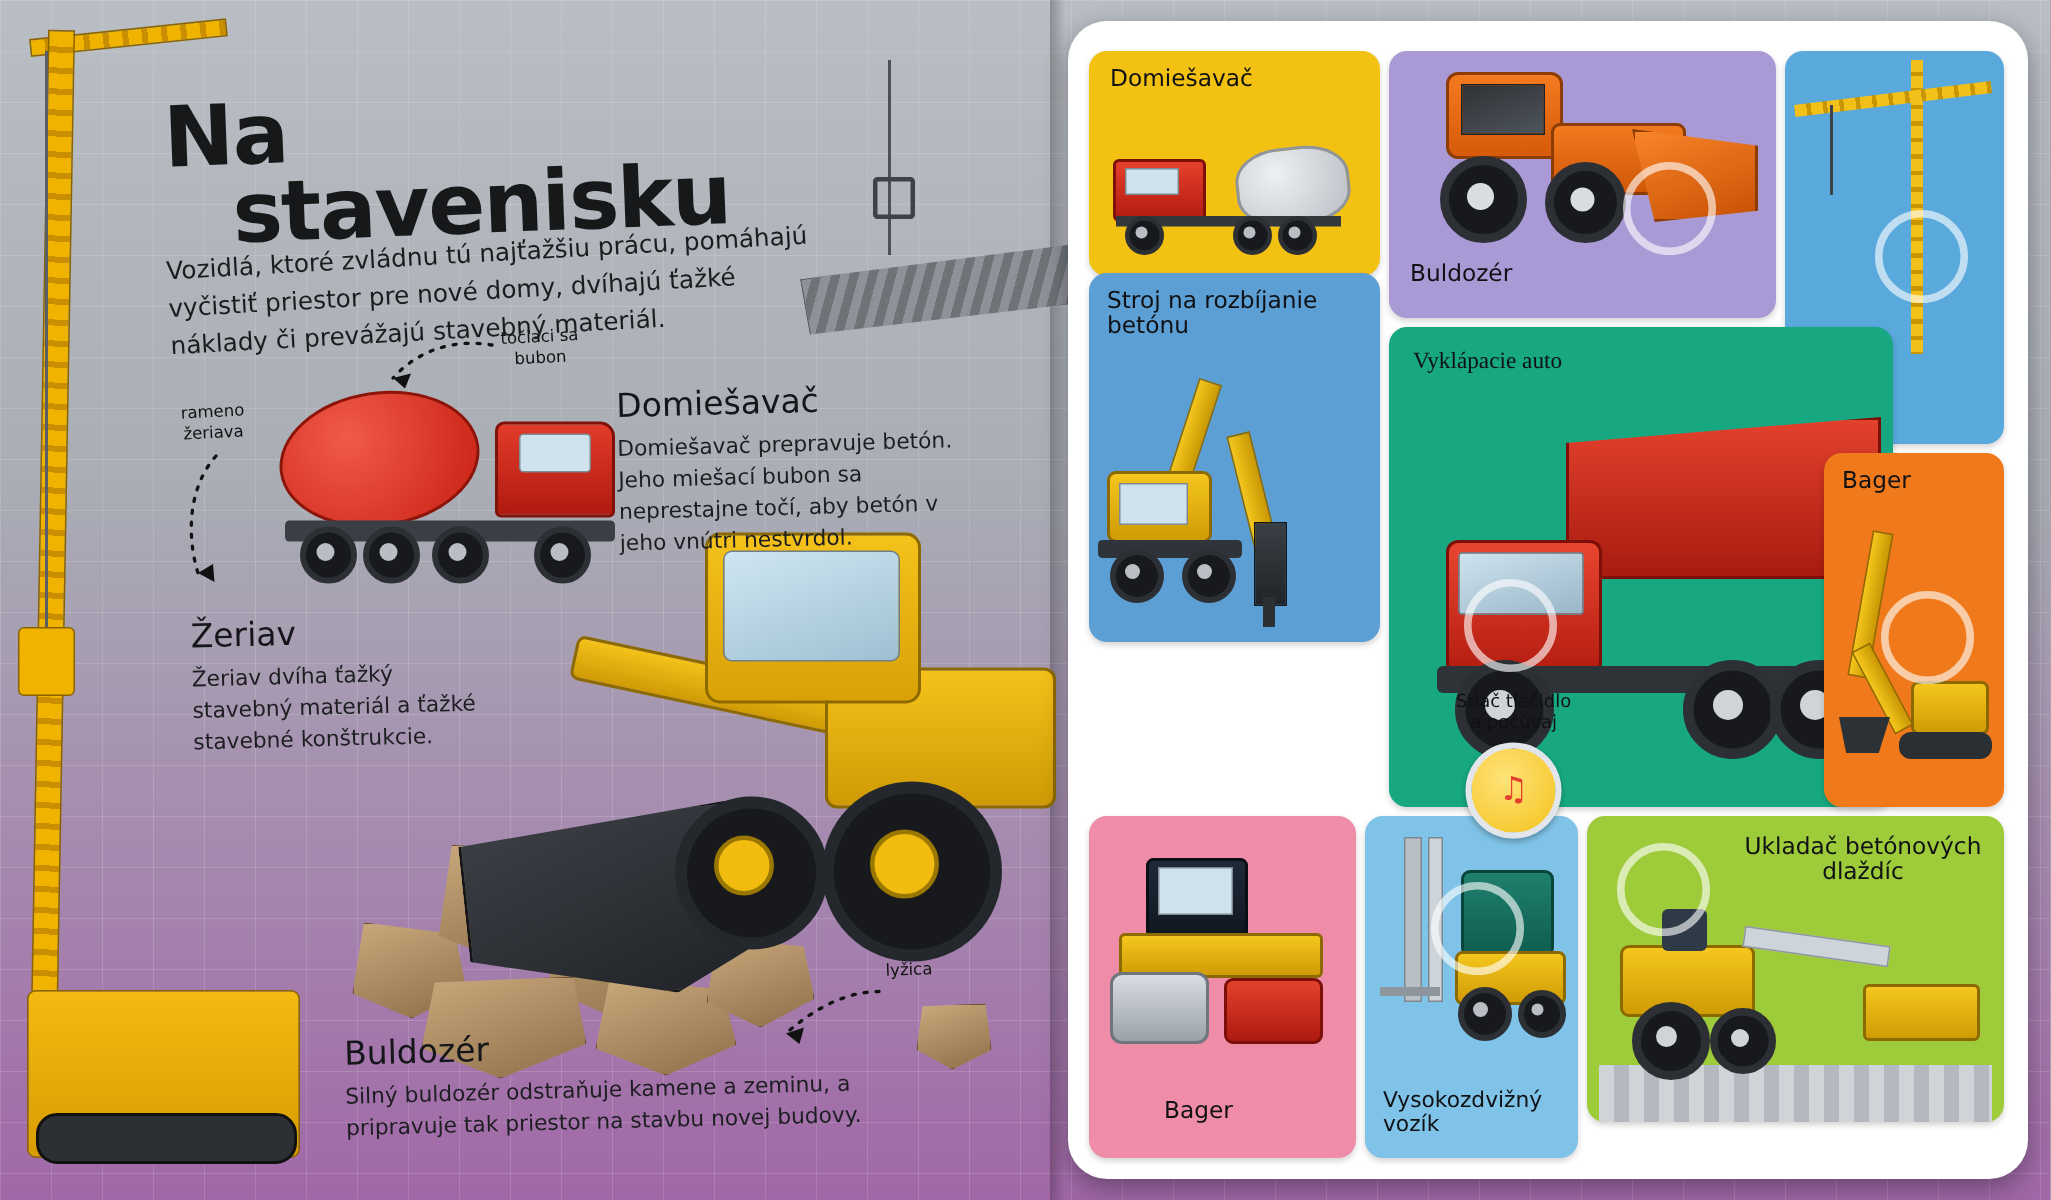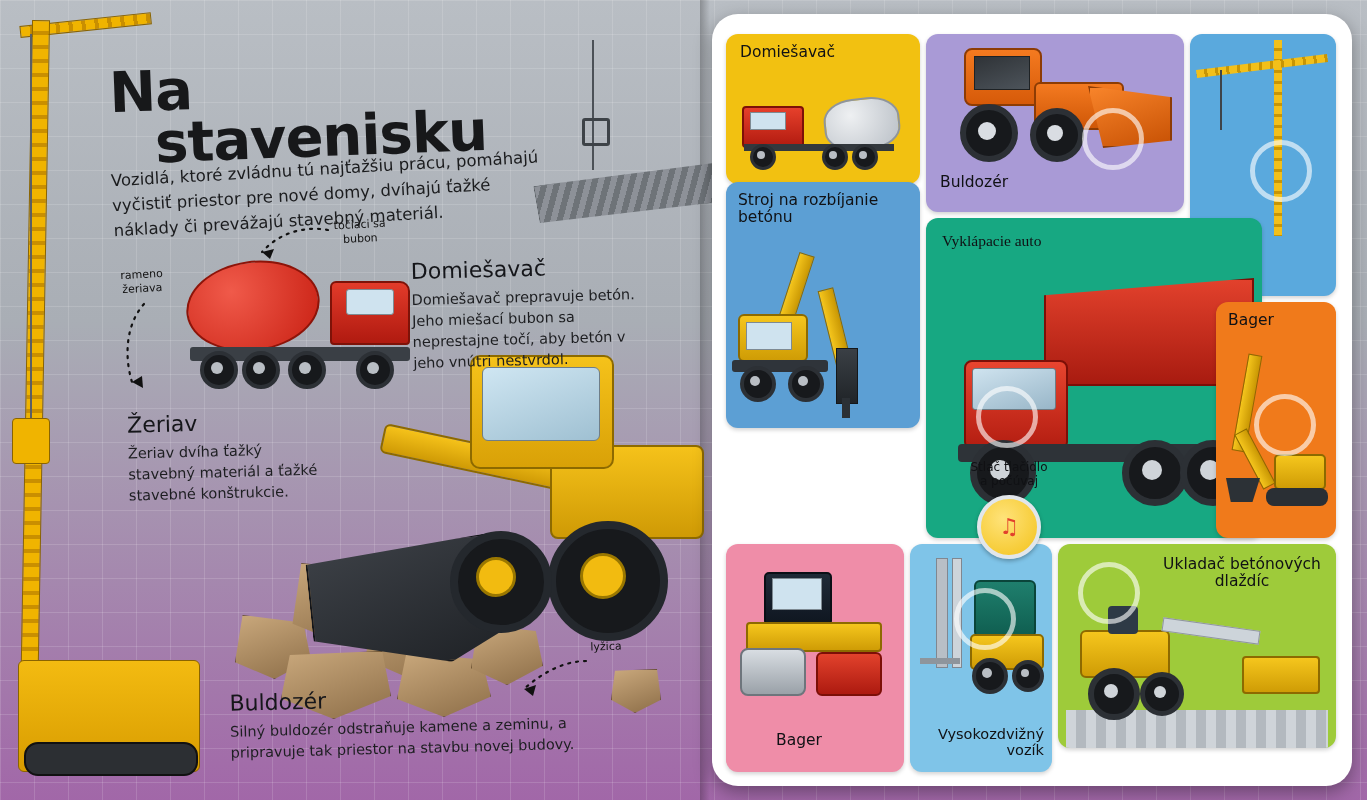--- a/index.html
+++ b/index.html
@@ -392,21 +392,21 @@
           <div style="position:absolute;left:54px;top:26px;width:58px;height:54px;border-radius:6px;background:linear-gradient(180deg,#1f7f6d,#0f5e50);border:2px solid #0a453a;"></div>
           <div style="position:absolute;left:50px;top:80px;width:70px;height:32px;border-radius:5px;background:linear-gradient(180deg,#f5c61d,#cf9c05);border:2px solid #8d6a00;"></div>
           <div class="wheel" style="left:52px;top:104px;width:28px;height:28px;border-width:4px;">
               <i style="left:6px;top:6px;width:10px;height:10px;"></i>
             </div>
           <div class="wheel" style="left:92px;top:106px;width:24px;height:24px;border-width:4px;">
               <i style="left:5px;top:5px;width:8px;height:8px;"></i>
             </div>
         </div>
         <div class="ring" style="left:44px;top:44px;"></div>
-        <div class="lbl sm" style="left:12px;top:182px;width:122px;text-align:right;">Vysokozdvižný vozík</div>
+        <div class="lbl sm" style="left:12px;top:182px;width:122px;text-align:left;">Vysokozdvižný vozík</div>
       </div>
 
       <div class="card" style="left:332px;top:516px;width:278px;height:204px;background:#9ecb3a;">
         <div class="lbl" style="left:98px;top:12px;width:172px;text-align:center;">Ukladač betónových dlaždíc</div>
         <div class="v" style="left:8px;top:54px;width:262px;height:168px;">
           <div style="position:absolute;left:0;bottom:0;width:262px;height:56px;background:repeating-linear-gradient(90deg,#cfd4d9 0 10px,#b3b9bf 10px 20px);"></div>
           <div style="position:absolute;left:14px;top:32px;width:86px;height:44px;border-radius:6px;background:linear-gradient(180deg,#f5c61d,#cf9c05);border:2px solid #8d6a00;"></div>
           <div style="position:absolute;left:42px;top:8px;width:30px;height:28px;border-radius:4px;background:#2e3a46;"></div>
           <div style="position:absolute;left:96px;top:26px;width:96px;height:12px;background:#cdd4da;border:1px solid #8f969d;transform:rotate(8deg);"></div>
           <div style="position:absolute;left:176px;top:58px;width:74px;height:34px;background:linear-gradient(180deg,#f5c61d,#cf9c05);border:2px solid #8d6a00;border-radius:4px;"></div>

